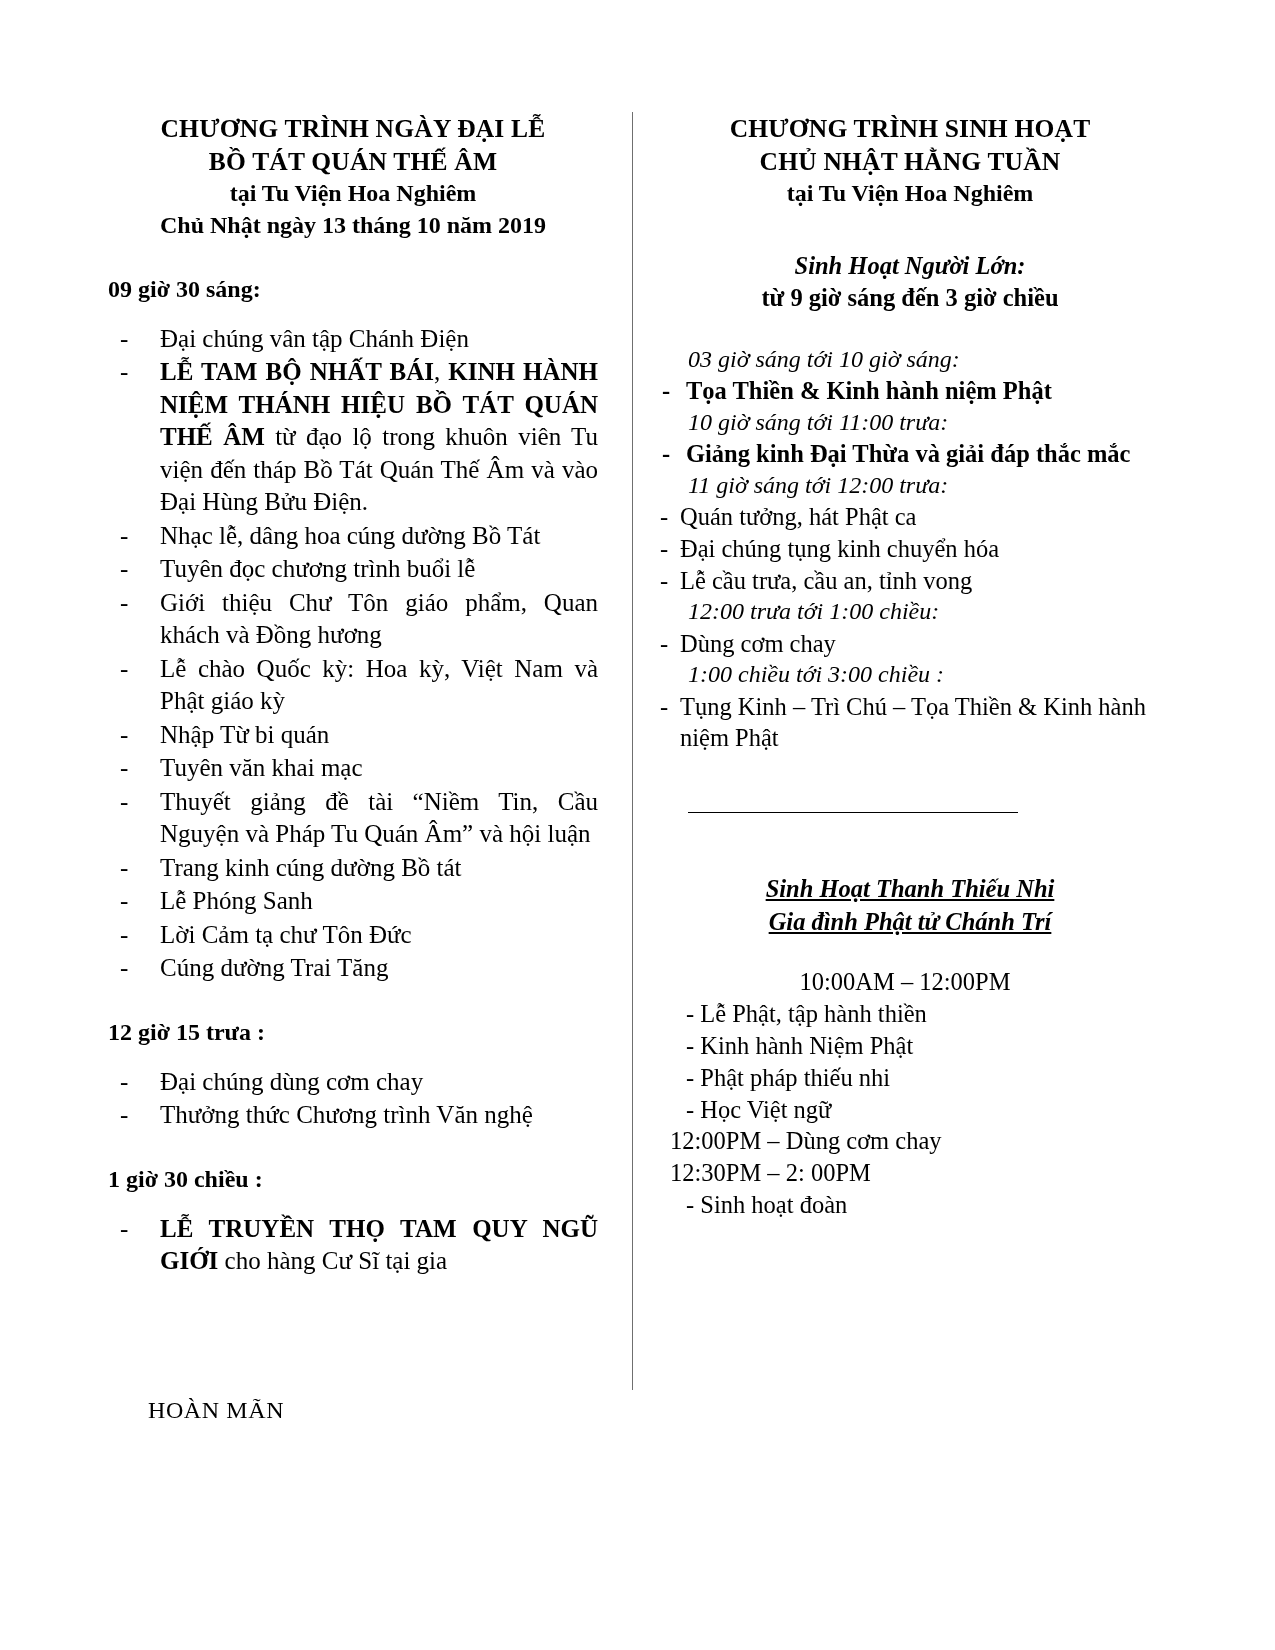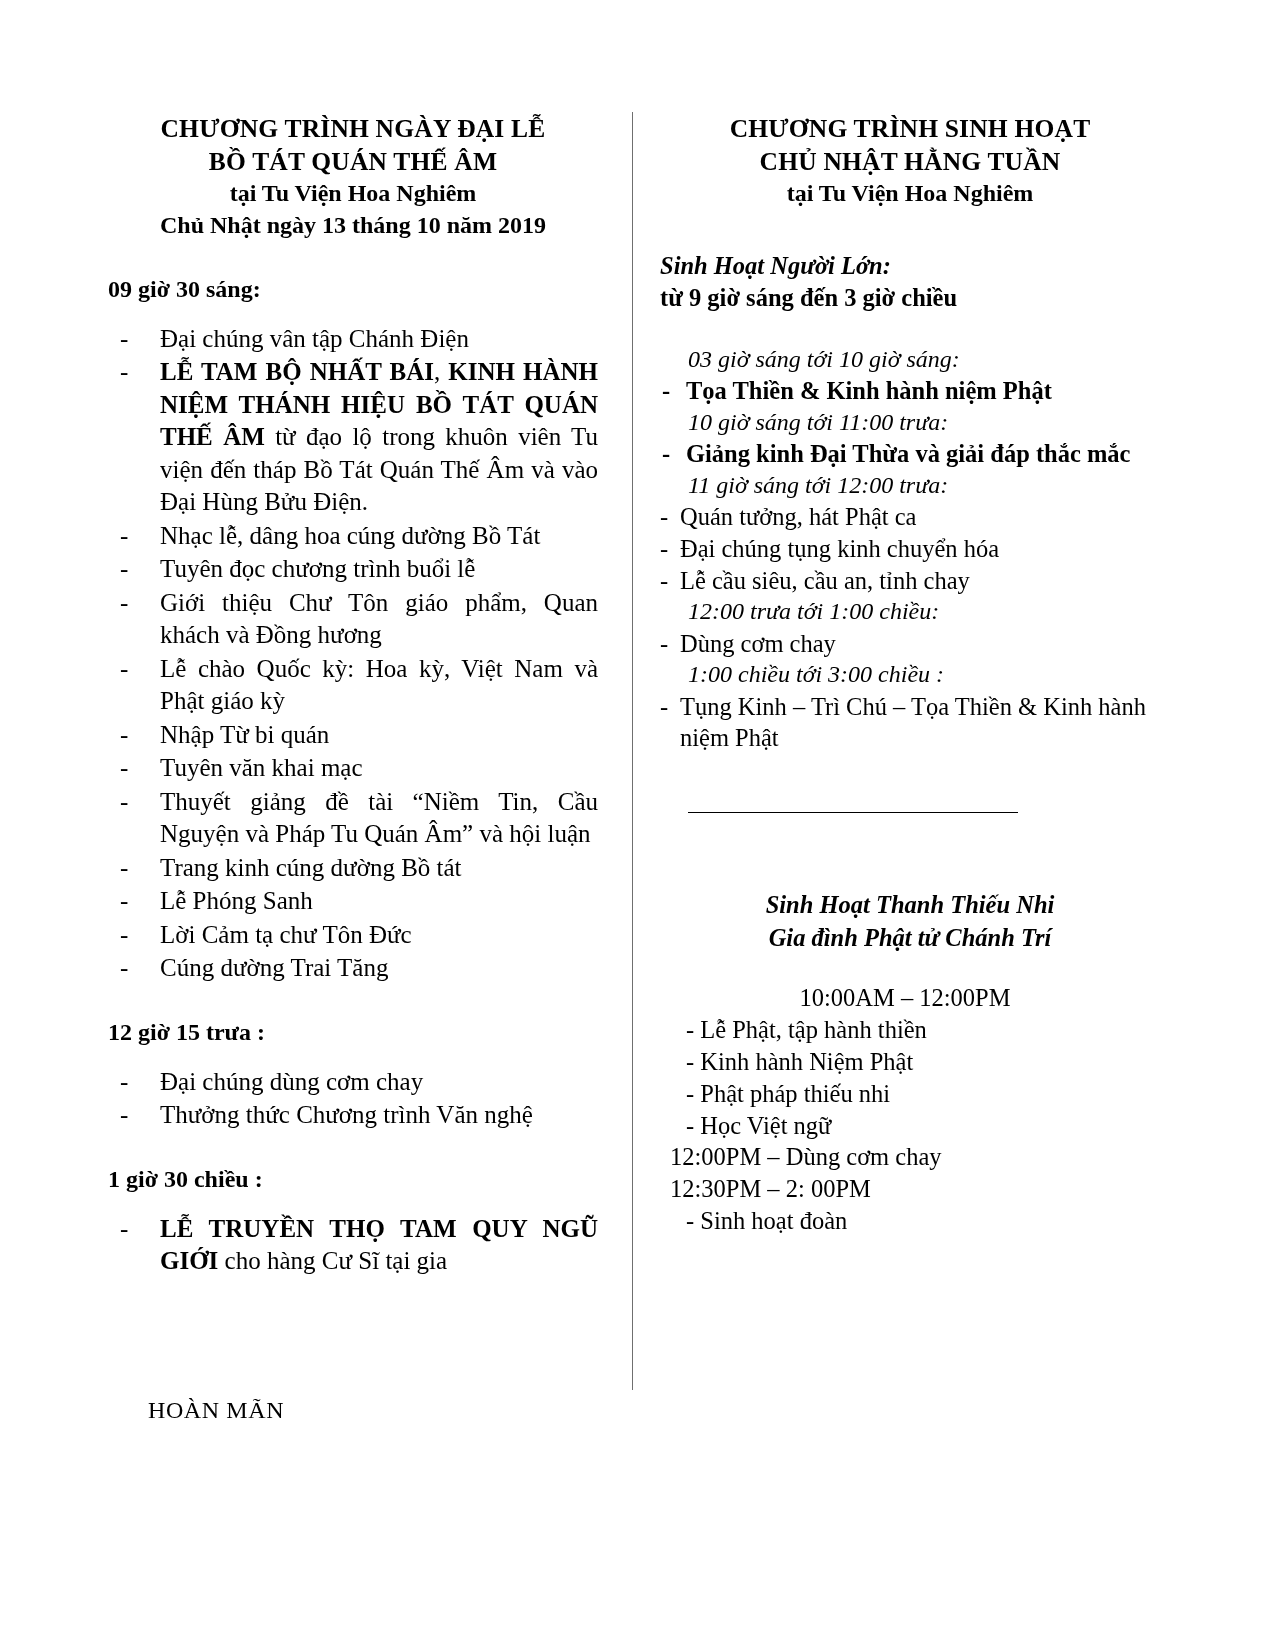--- a/index.html
+++ b/index.html
@@ -89,20 +89,21 @@
     top: 0;
   }
   ul.items > li.jtext {
     text-align: justify;
   }
   ul.items > li.jtext > span { display: inline; }
   .b { font-weight: bold; }
 
   
   .adult-title {
+    text-align: center;
     font-weight: bold;
     font-style: italic;
     font-size: 24.5px;
     line-height: 1.3;
     margin-top: 40px;
   }
   .adult-title .plain {
     font-style: normal;
   }
 
@@ -137,21 +138,22 @@
     background: #000000;
     margin: 58px 0 0 28px;
   }
 
   .youth-title {
     text-align: center;
     font-weight: bold;
     font-style: italic;
     font-size: 24.5px;
     line-height: 1.32;
-    margin-top: 76px;
+    margin-top: 60px;
+    text-decoration: underline;
   }
   .youth-time {
     text-align: center;
     font-size: 24.5px;
     margin-top: 30px;
     padding-right: 10px;
   }
   .youth-list {
     margin-top: 2px;
     padding-left: 26px;
@@ -243,21 +245,21 @@
     </div>
 
     <div class="sched" id="adult-schedule">
         <div class="slot-time">03 giờ sáng tới 10 giờ sáng:</div>
         <div class="slot-item bold wide">Tọa Thiền &amp; Kinh hành niệm Phật</div>
         <div class="slot-time">10 giờ sáng tới 11:00  trưa:</div>
         <div class="slot-item bold wide">Giảng kinh Đại Thừa và giải đáp thắc mắc</div>
         <div class="slot-time">11 giờ sáng tới 12:00  trưa:</div>
         <div class="slot-item">Quán tưởng, hát Phật ca</div>
         <div class="slot-item">Đại chúng tụng kinh chuyển hóa</div>
-        <div class="slot-item">Lễ cầu siêu, cầu an, tỉnh chay</div>
+        <div class="slot-item">Lễ cầu trưa, cầu an, tỉnh vong</div>
         <div class="slot-time">12:00 trưa tới 1:00 chiều:</div>
         <div class="slot-item">Dùng cơm chay</div>
         <div class="slot-time">1:00 chiều tới 3:00 chiều :</div>
         <div class="slot-item">Tụng Kinh – Trì Chú – Tọa Thiền &amp; Kinh hành niệm Phật</div>
       </div>
 
     <div class="hr-sep"></div>
 
     <div class="youth-title">
       <div>Sinh Hoạt Thanh Thiếu Nhi</div>

